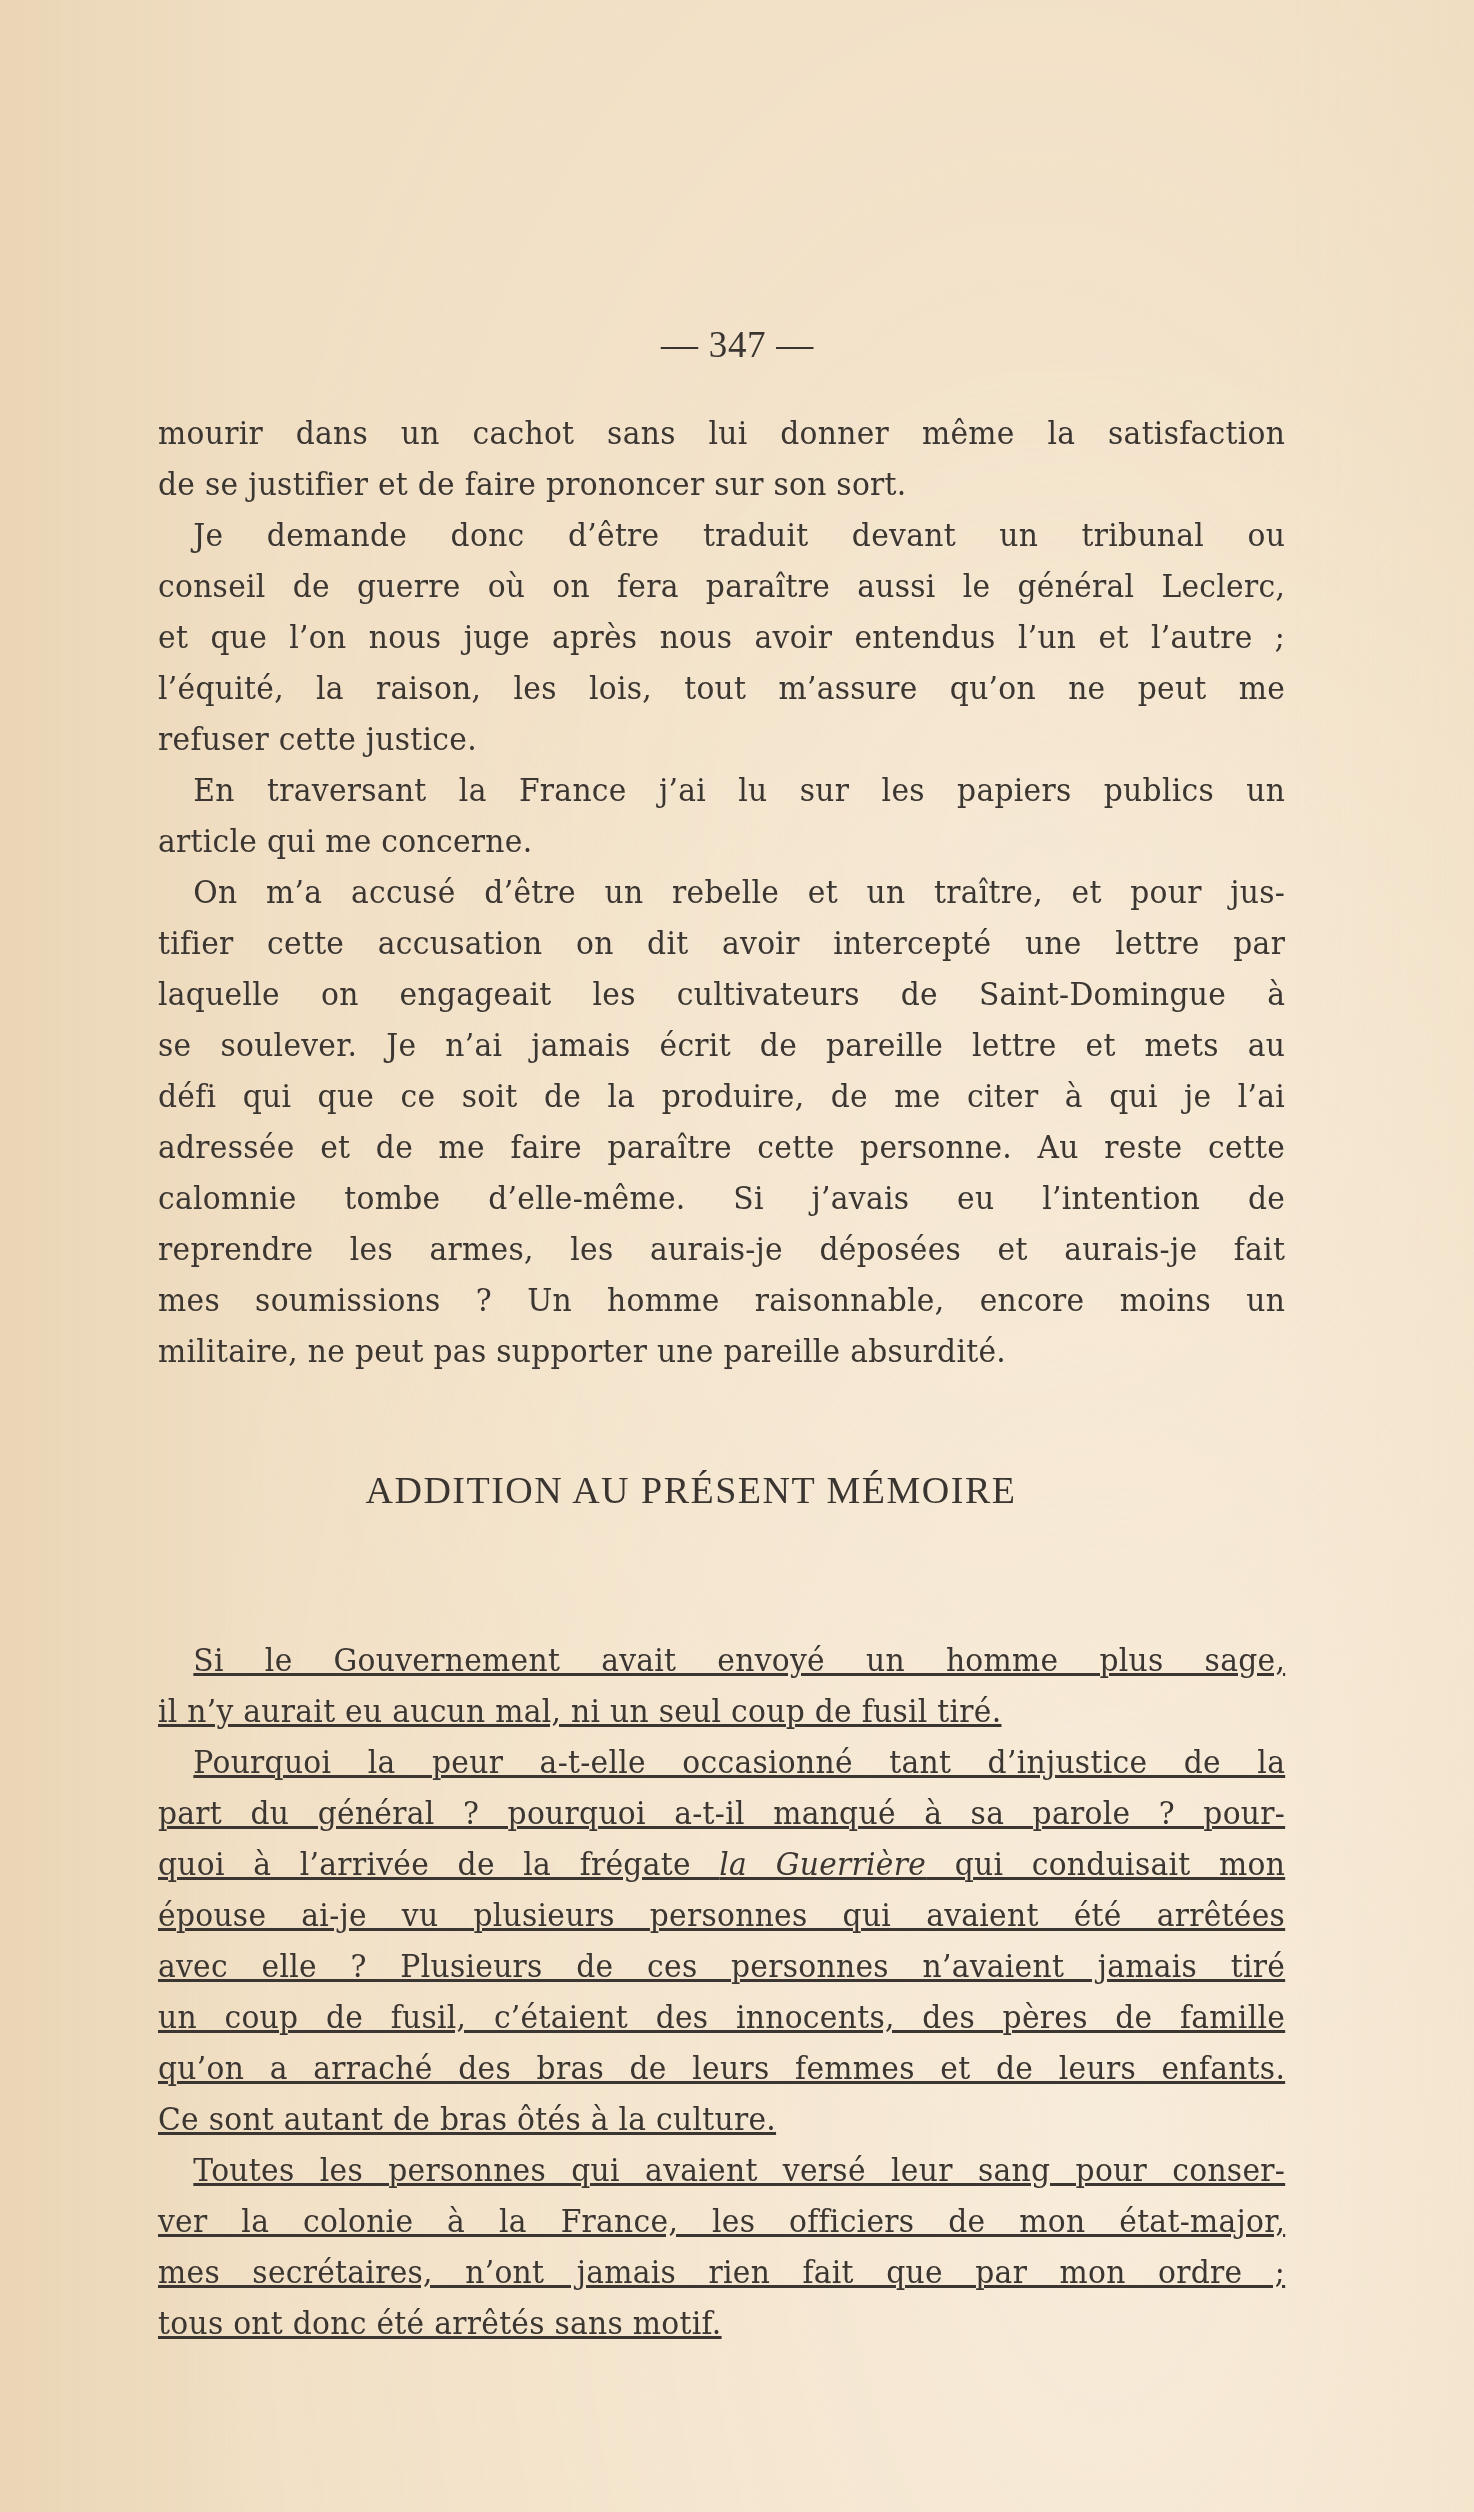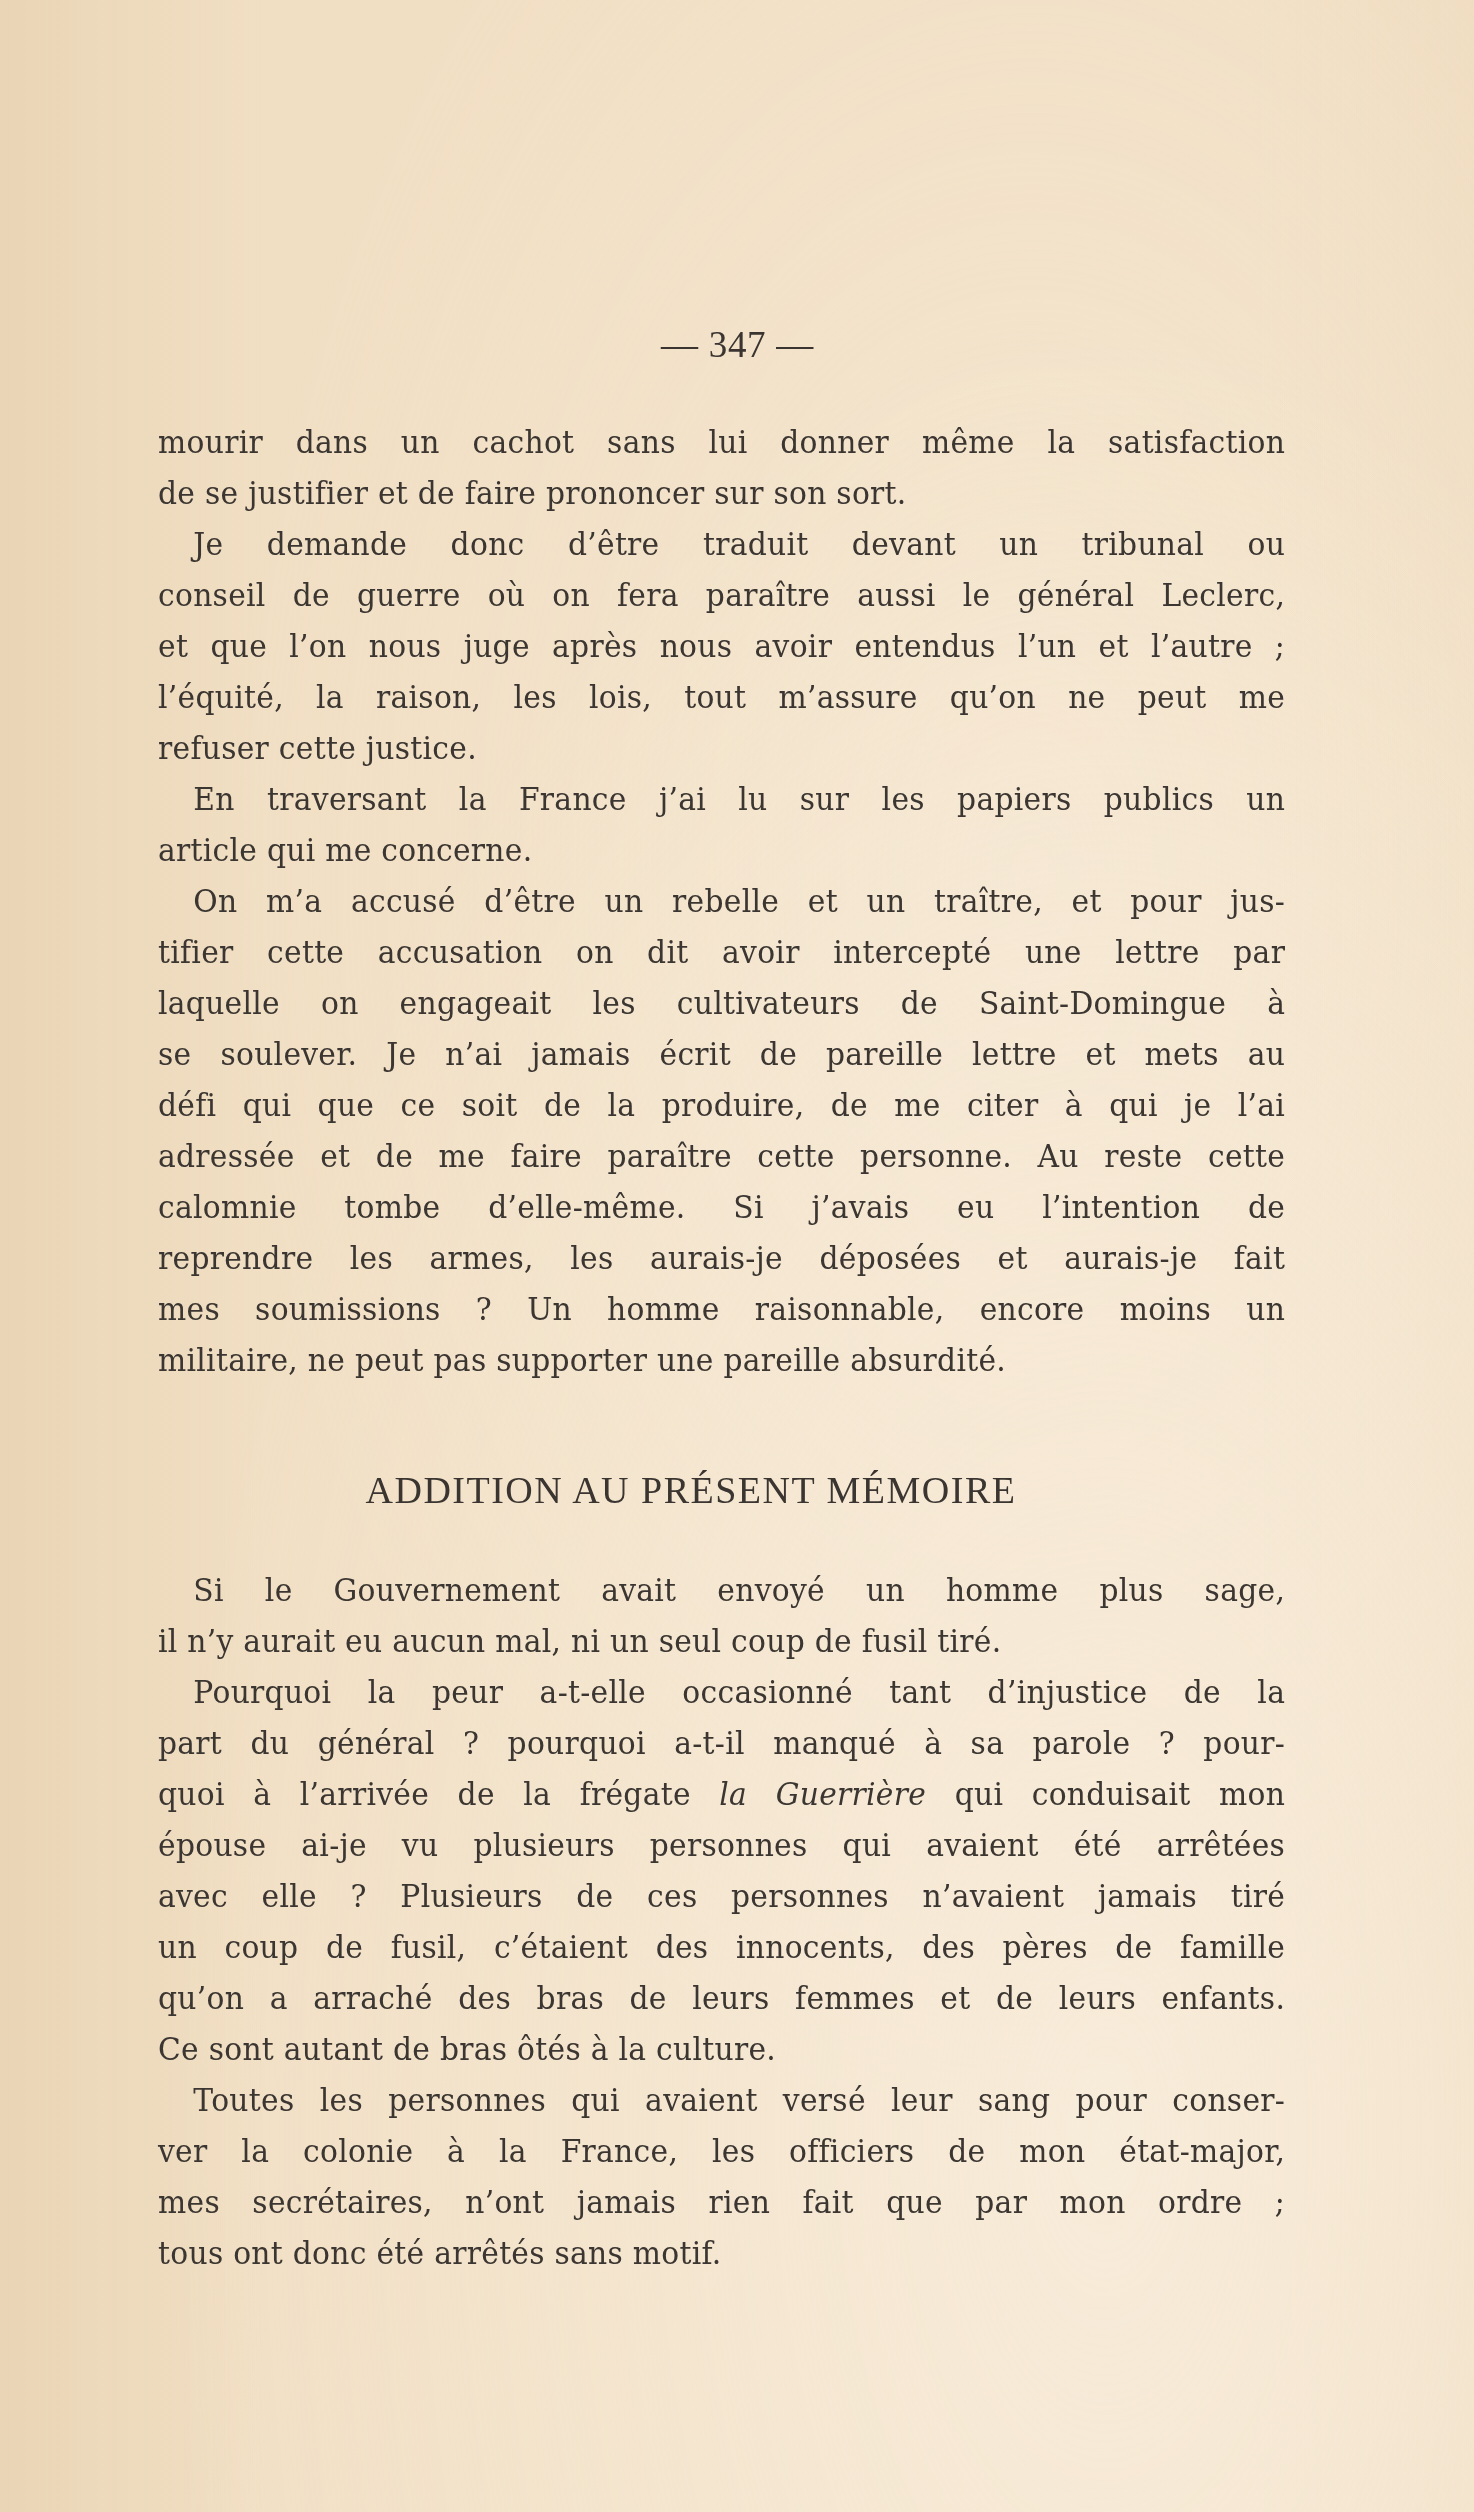--- a/index.html
+++ b/index.html
@@ -56,22 +56,22 @@
       transform-origin: left center;
       width: 1212px;
     }
     .line.last {
       text-align-last: left;
     }
     .line.indent {
       padding-left: 38px;
       box-sizing: border-box;
     }
-    .section-one { top: 393px; }
-    .section-two { top: 1541px; }
+    .section-one { top: 384px; }
+    .section-two { top: 1611px; text-decoration: underline; }
     .heading {
       position: absolute;
       top: 1444px;
       left: 0;
       width: 1382px;
       text-align: center;
       font-family: "Liberation Serif", "DejaVu Serif", serif;
       font-size: 38px;
       letter-spacing: 1.5px;
       color: #3a3530;

